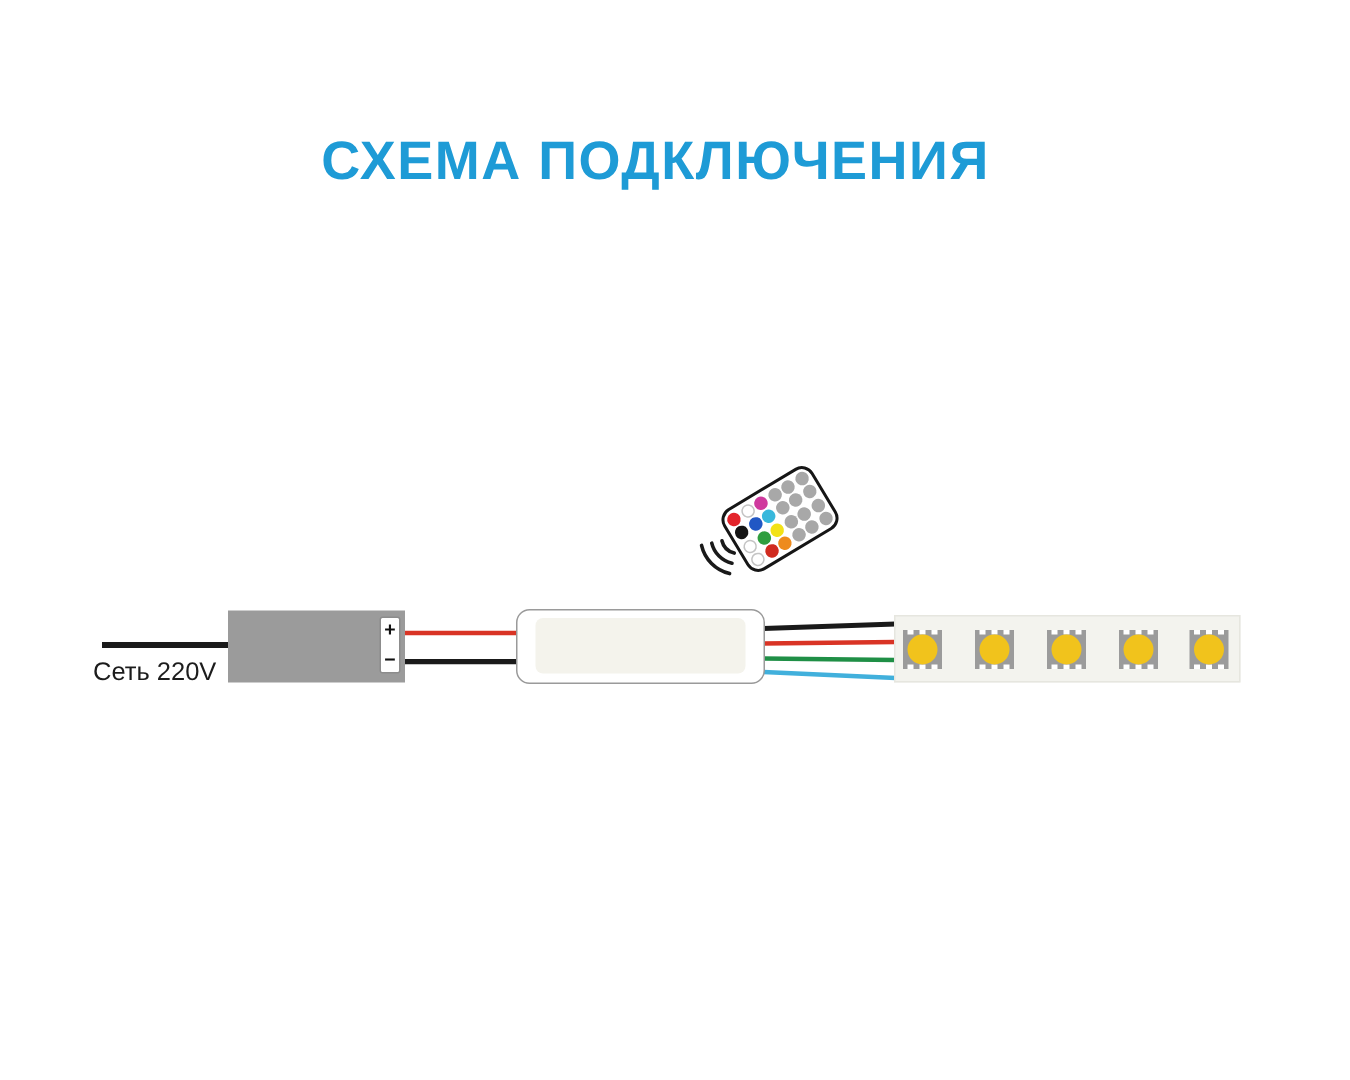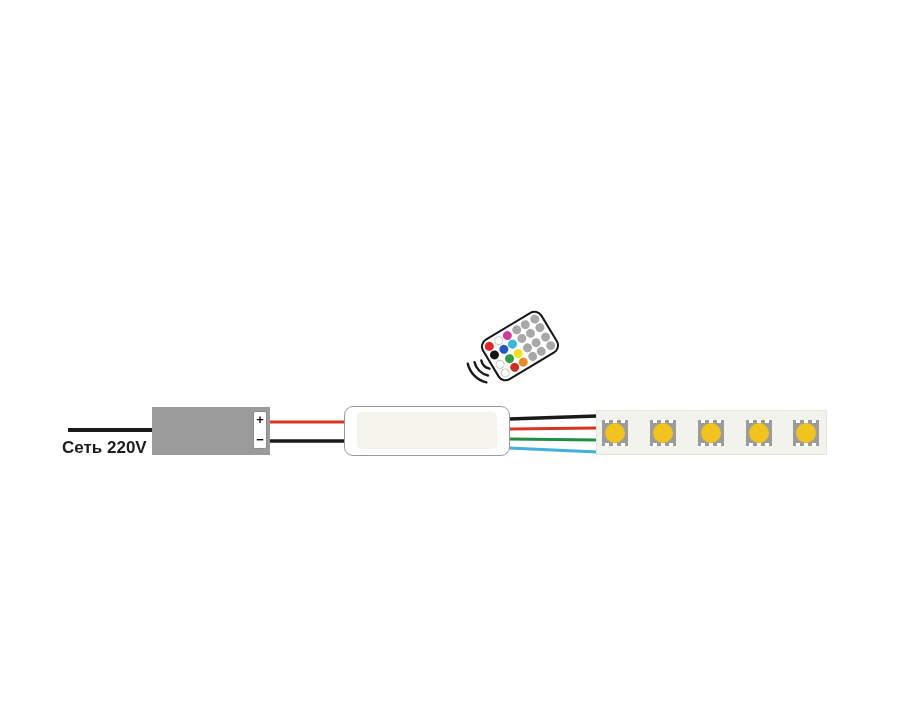--- a/index.html
+++ b/index.html
@@ -1,21 +1,21 @@
 <!DOCTYPE html>
 <html><head>
 <meta charset="utf-8">
 <style>
   html,body{margin:0;padding:0;background:#fff;}
   .canvas{position:relative;width:900px;height:720px;background:#ffffff;overflow:hidden;
           font-family:"Liberation Sans","DejaVu Sans",sans-serif;}
   .title{position:absolute;top:86px;left:0;width:874px;text-align:center;
          font-size:36px;font-weight:800;letter-spacing:1px;margin:0;}
   .wires-layer{position:absolute;left:0;top:0;width:900px;height:720px;pointer-events:none;}
-  .mains-label{position:absolute;left:62px;top:438px;font-size:17px;font-weight:bold;color:#1c1c1c;}
+  .mains-label{position:absolute;left:62px;top:438px;font-size:17px;font-weight:normal;color:#1c1c1c;}
   .psu-box{position:absolute;left:152px;top:407px;width:118px;height:48px;background:#9b9b9b;}
   .psu-terminal{position:absolute;left:101px;top:4px;width:14px;height:38px;background:#ffffff;
                 border:1px solid #8c8c8c;border-radius:2px;display:flex;flex-direction:column;
                 justify-content:space-between;align-items:center;padding:1px 0;box-sizing:border-box;}
   .psu-terminal span{font-size:13px;font-weight:bold;color:#111;line-height:14px;}
   .controller{position:absolute;left:344px;top:406px;width:166px;height:50px;background:#ffffff;
               border:1.5px solid #9a9a9a;border-radius:9px;box-sizing:border-box;}
   .controller-inner{position:absolute;left:12px;right:12px;top:5px;bottom:6px;background:#f4f3ec;
                     border-radius:5px;}
   .strip{position:absolute;left:596px;top:410px;width:231px;height:45px;background:#f3f3ee;
@@ -35,20 +35,21 @@
            text-align:center;}
   .caption-psu{left:110px;width:200px;}
   .caption-controller{left:307px;width:240px;}
   .caption-strip{left:571px;width:280px;}
 </style>
 </head>
 <body>
 
 <div class="canvas">
 
+  <h1 class="title" style="color: rgb(30, 155, 214);">СХЕМА ПОДКЛЮЧЕНИЯ</h1>
 
   <svg class="wires-layer" viewBox="0 0 900 720" xmlns="http://www.w3.org/2000/svg">
     <g>
         <line x1="68" y1="430" x2="154" y2="430" stroke="#1a1a1a" stroke-width="4"></line>
         <line x1="269" y1="422" x2="346" y2="422" stroke="#d93425" stroke-width="3"></line>
         <line x1="269" y1="441" x2="346" y2="441" stroke="#1a1a1a" stroke-width="3.5"></line>
         <line x1="509" y1="419" x2="597" y2="416" stroke="#1a1a1a" stroke-width="3.5"></line>
         <line x1="509" y1="429" x2="597" y2="428" stroke="#d93425" stroke-width="3"></line>
         <line x1="509" y1="439" x2="597" y2="440" stroke="#1f8f46" stroke-width="3"></line>
         <line x1="509" y1="448" x2="597" y2="452" stroke="#41b0dc" stroke-width="3"></line>

